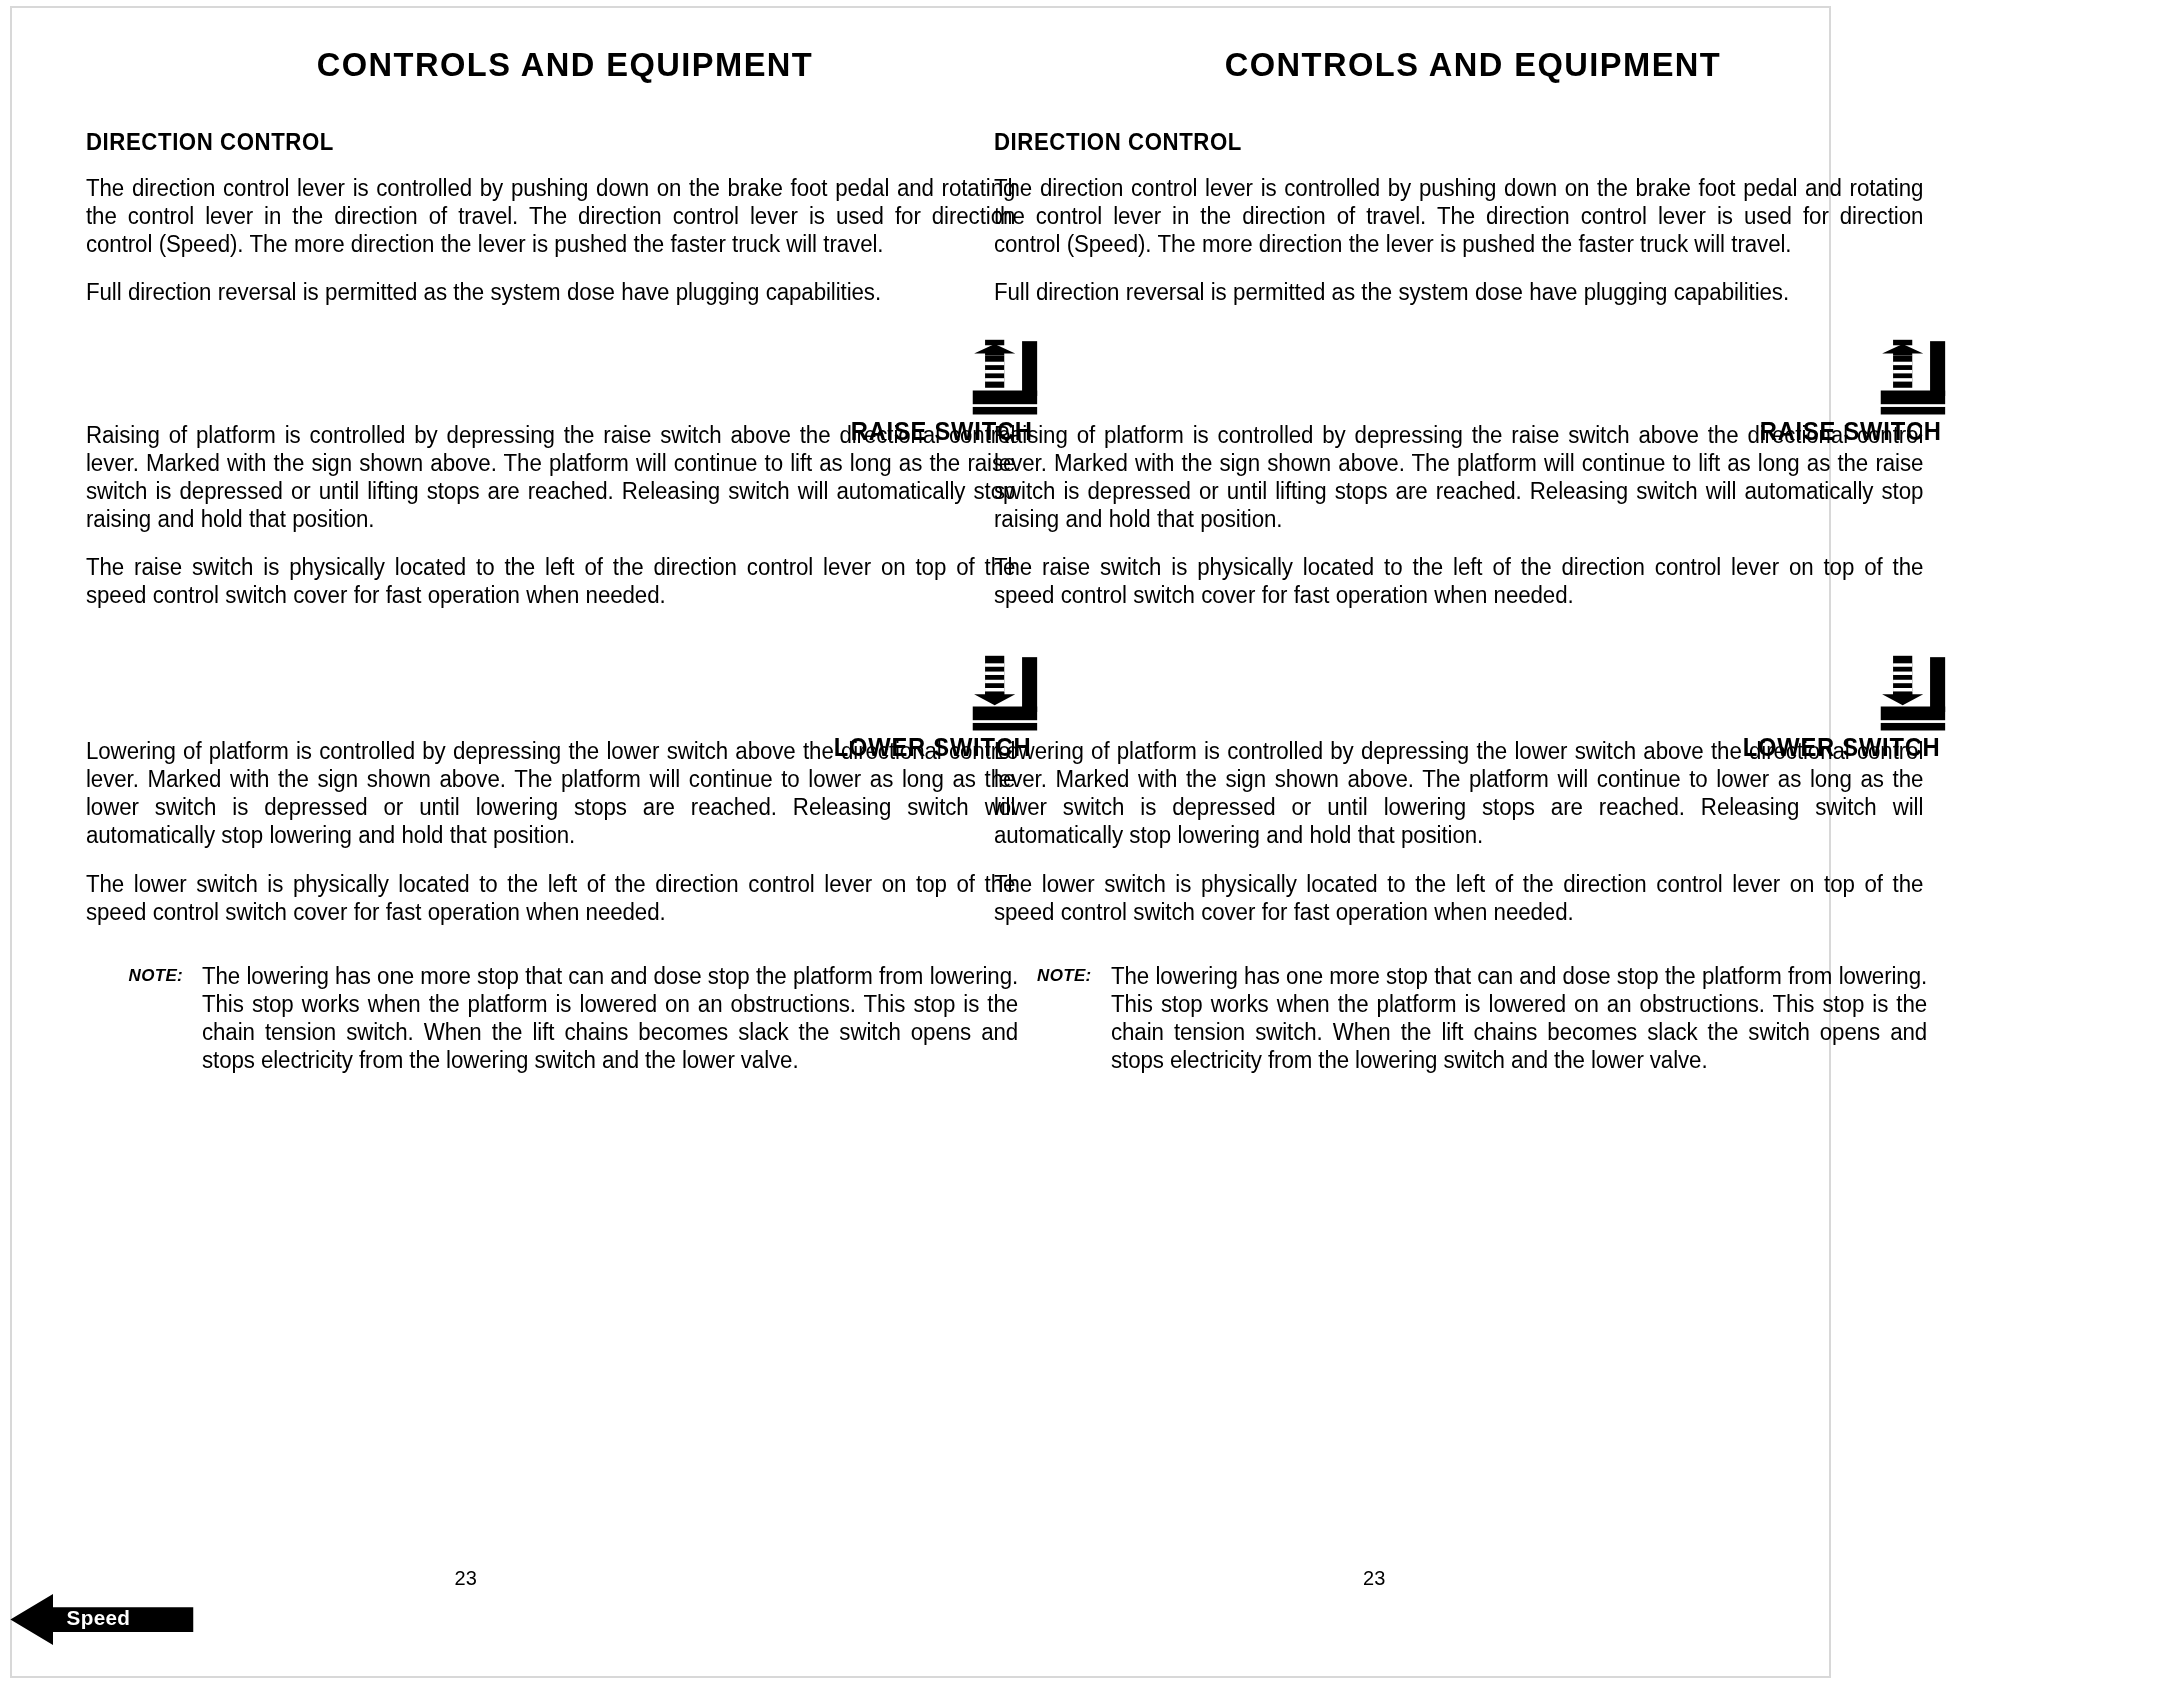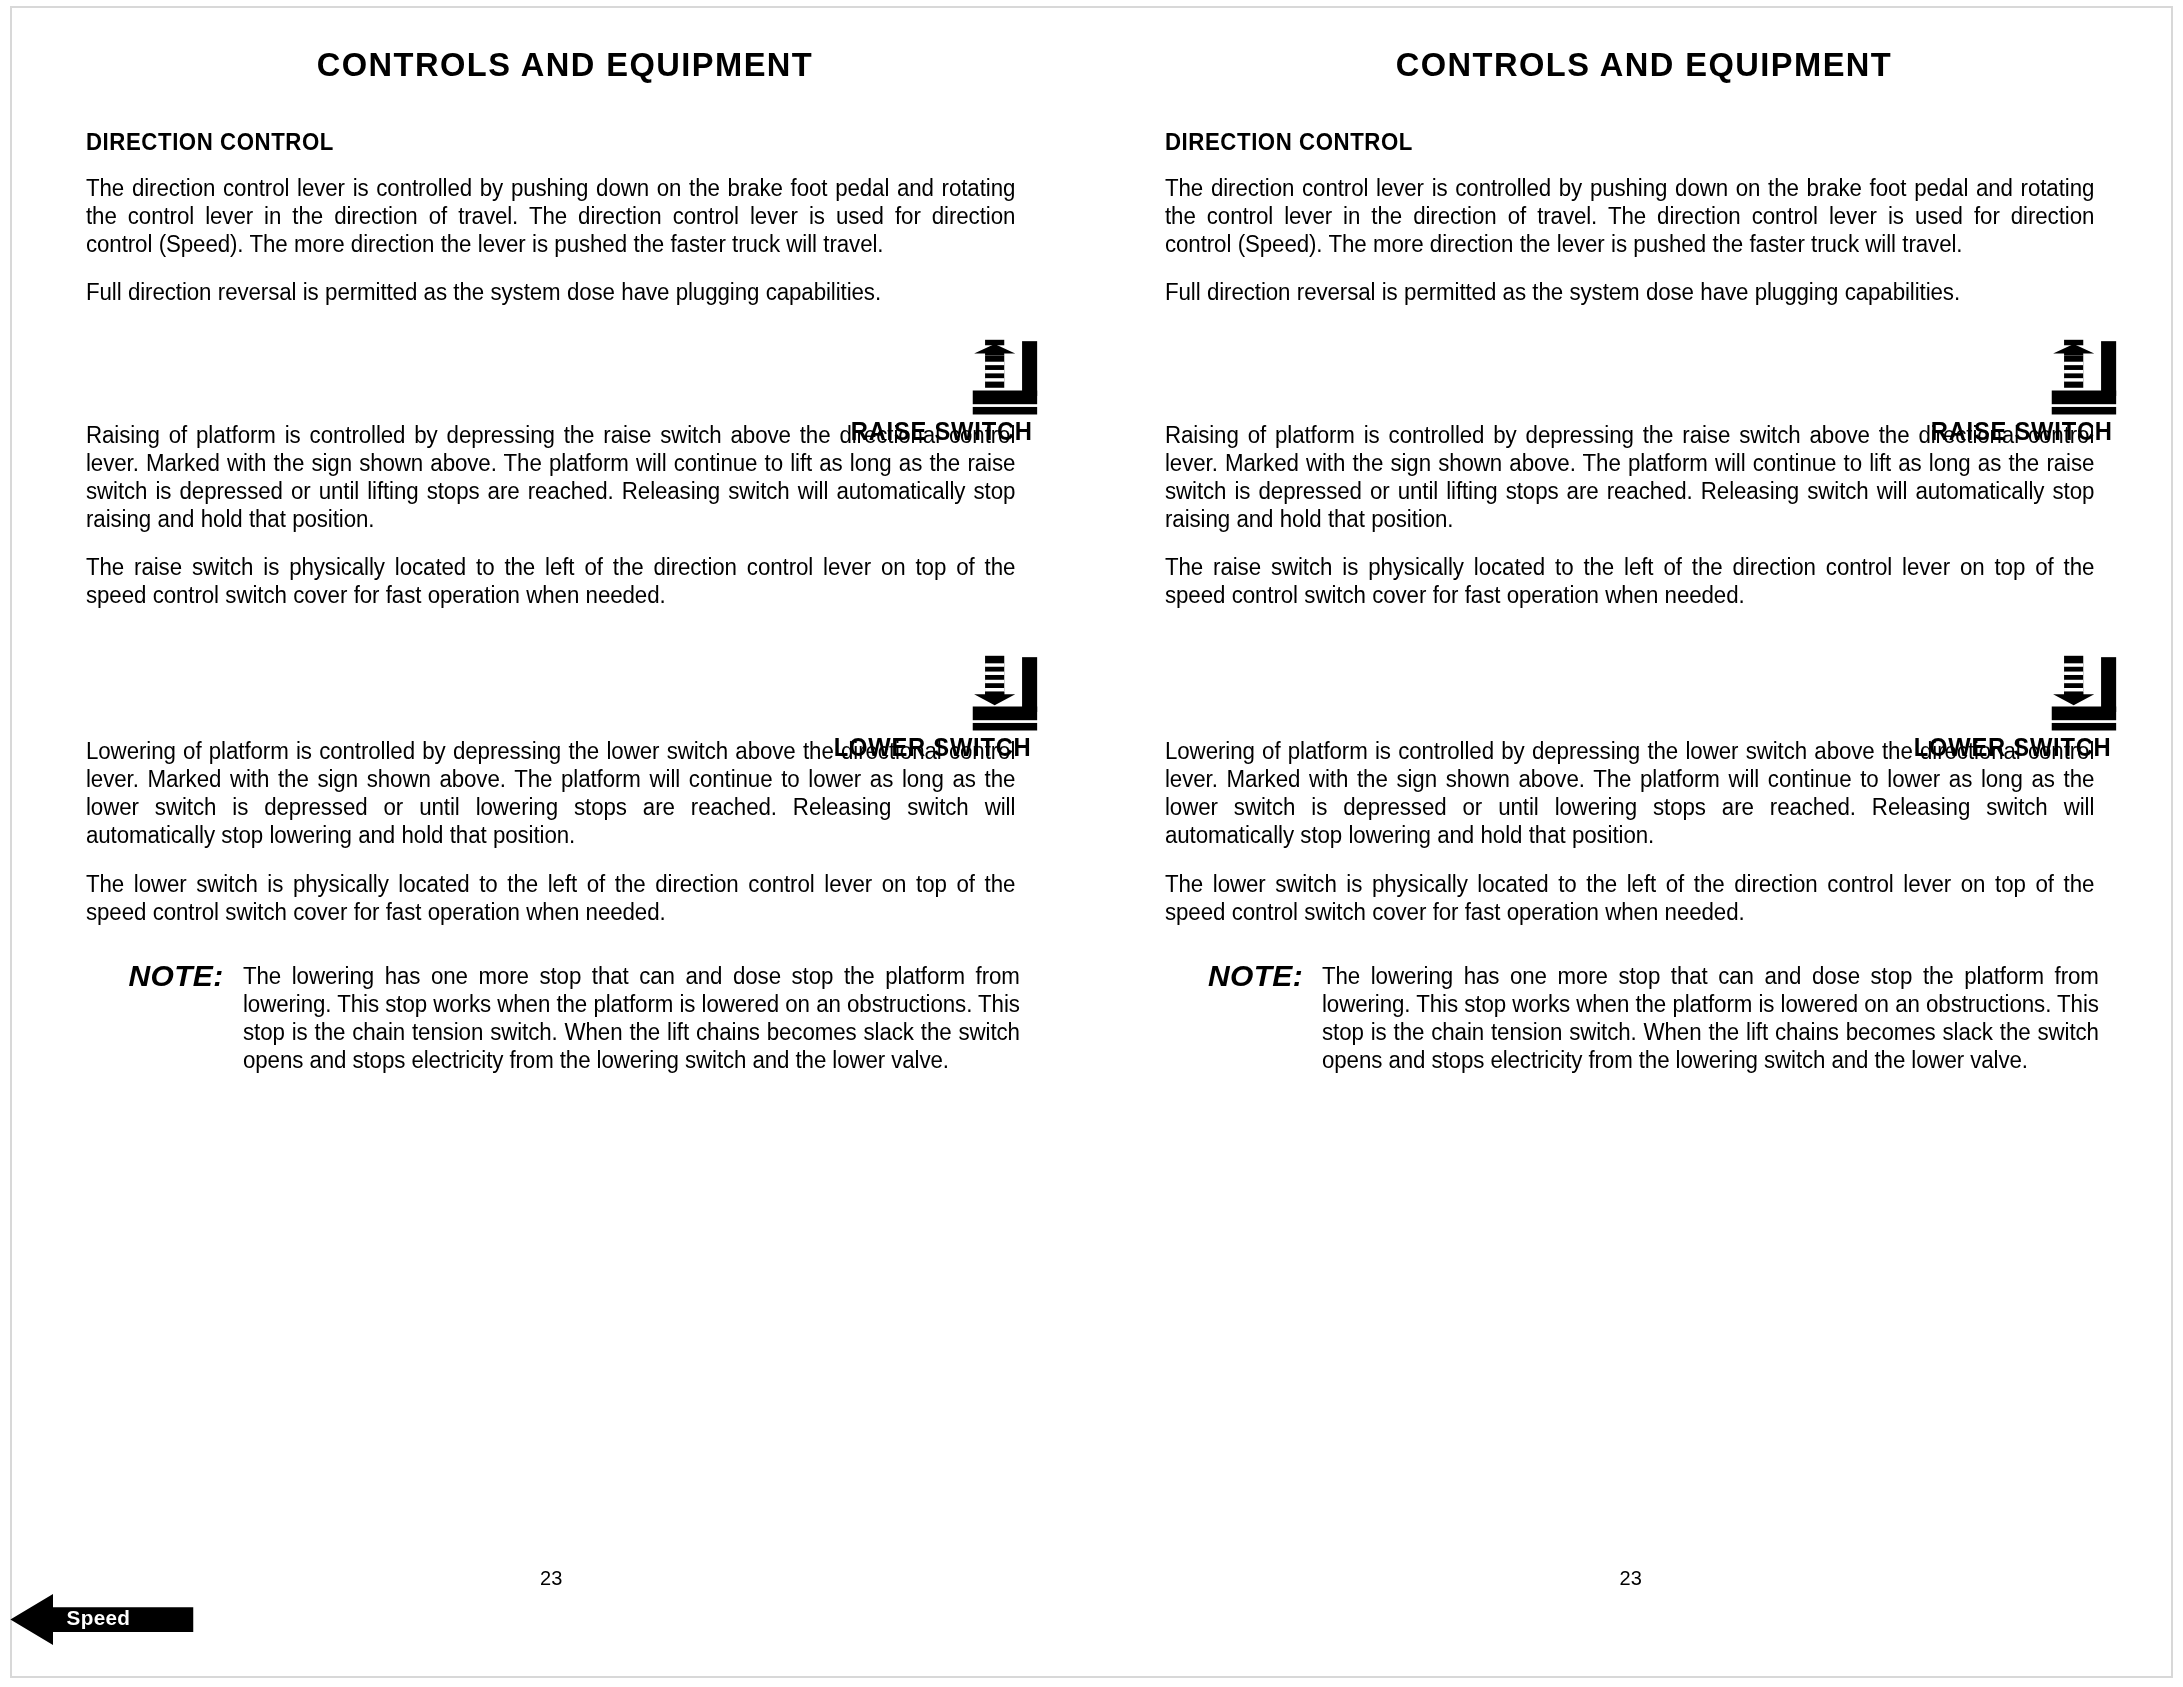--- a/index.html
+++ b/index.html
@@ -14,21 +14,21 @@
     color: #000000;
     position: relative;
     overflow: hidden;
   }
 
   
   .doc-frame {
     position: absolute;
     left: 9.6px;
     top: 5.5px;
-    width: 2163px;
+    width: 1821px;
     height: 1672px;
     border: 2.1px solid #d8d8d8;
     box-sizing: border-box;
   }
 
   .spread {
     position: absolute;
     inset: 0;
     display: flex;
     flex-direction: row;
@@ -107,21 +107,21 @@
   }
 
   
   .note-block {
     display: flex;
     flex-direction: row;
     margin-top: 36px;
     padding-left: 43px;
   }
   .note-label {
-    font-size: 30px;
+    font-size: 17px;
     font-weight: bold;
     font-style: italic;
     flex: 0 0 auto;
     padding-right: 19.3px;
     line-height: 28px;
     letter-spacing: 0.3px;
   }
   .note-text {
     font-size: 23px;
     line-height: 28px;

